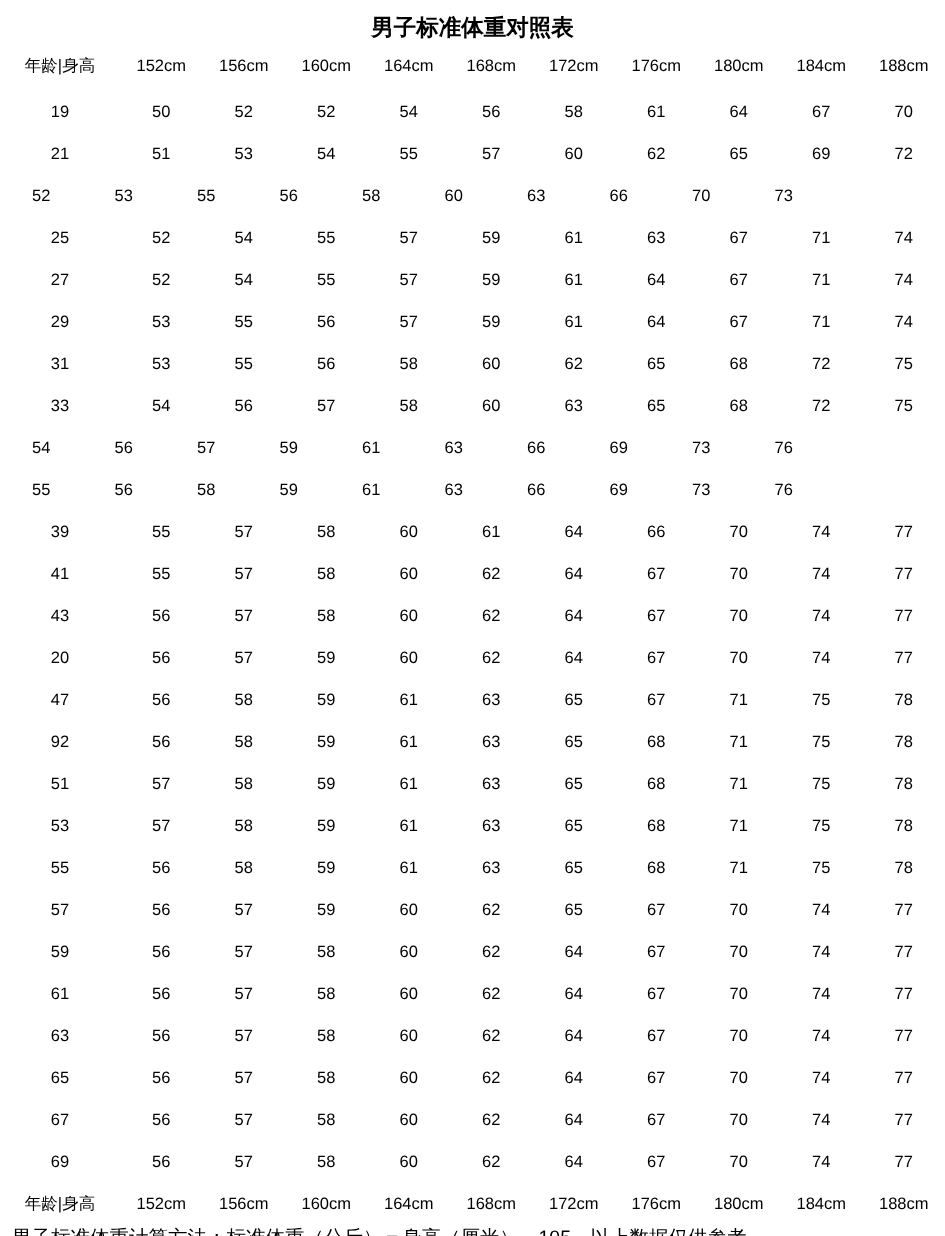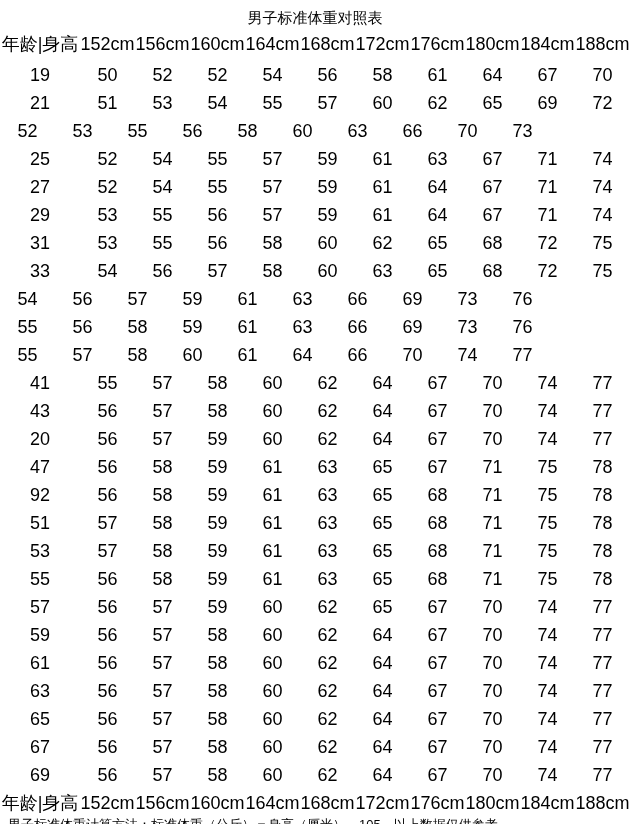--- a/index.html
+++ b/index.html
@@ -15,28 +15,28 @@
     background: #ffffff;
     color: #000000;
     font-family: "Liberation Sans", sans-serif;
   }
   .title {
     margin: 10px 0 0 0;
     height: 16px;
     line-height: 16px;
     text-align: center;
     font-size: 15px;
-    font-weight: normal;
+    font-weight: bold;
     font-family: "DejaVu Sans", sans-serif;
   }
   .trow {
     display: flex;
     height: 28px;
     line-height: 28px;
-    font-size: 18px;
+    font-size: 11px;
     white-space: nowrap;
   }
   .header-row {
     margin-top: 4px;
   }
   .tbody {
     margin-top: 3px;
   }
   .cell {
     text-align: center;
@@ -200,20 +200,21 @@
         <div class="cell data">58</div>
         <div class="cell data">59</div>
         <div class="cell data">61</div>
         <div class="cell data">63</div>
         <div class="cell data">66</div>
         <div class="cell data">69</div>
         <div class="cell data">73</div>
         <div class="cell data">76</div>
       </div>
       <div class="trow">
+        <div class="cell corner">39</div>
         <div class="cell data">55</div>
         <div class="cell data">57</div>
         <div class="cell data">58</div>
         <div class="cell data">60</div>
         <div class="cell data">61</div>
         <div class="cell data">64</div>
         <div class="cell data">66</div>
         <div class="cell data">70</div>
         <div class="cell data">74</div>
         <div class="cell data">77</div>

